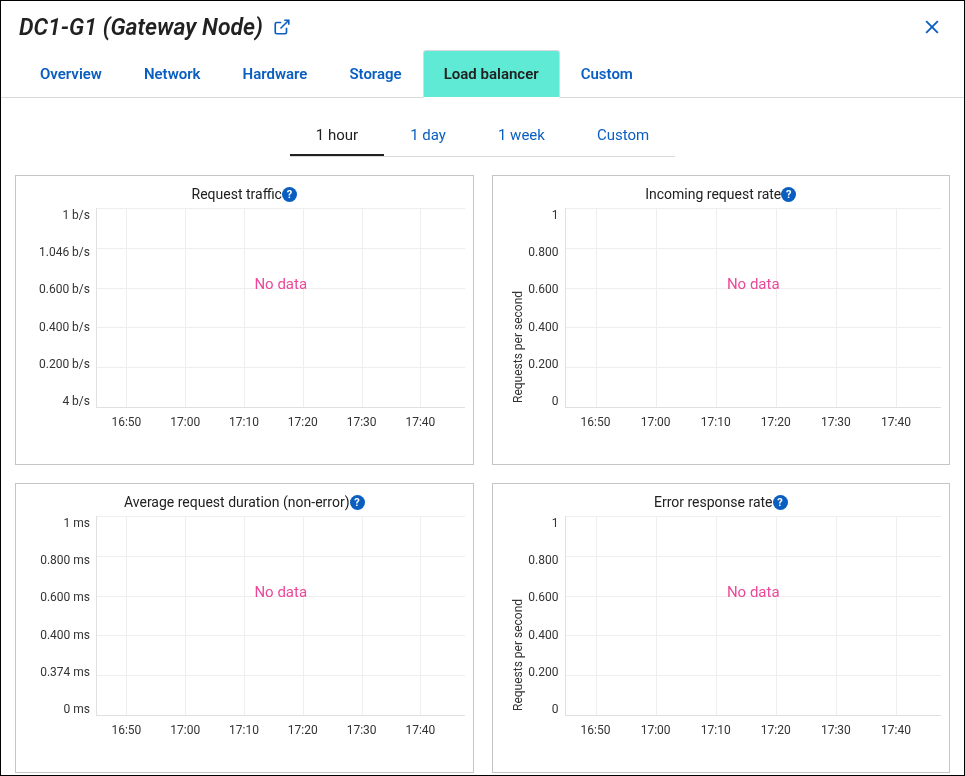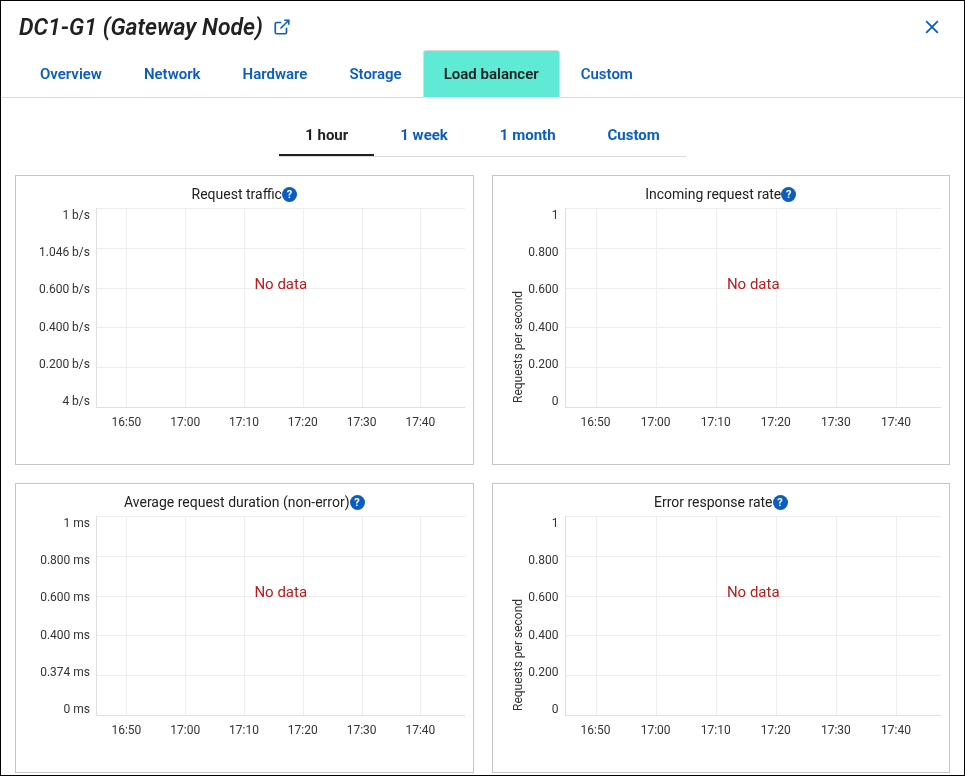--- a/index.html
+++ b/index.html
@@ -75,21 +75,21 @@
     justify-content: center;
     margin: 18px 0 18px 0;
   }
   .time-tabs-inner {
     display: flex;
     border-bottom: 1px solid #d9d9d9;
   }
   .time-tab {
     padding: 10px 26px;
     font-size: 15px;
-    font-weight: 700;
+    font-weight: 400;
     color: #0a5ec0;
     cursor: pointer;
     border-bottom: 2px solid transparent;
   }
   .time-tab.active {
     color: #212121;
     border-bottom: 2px solid #212121;
   }
   .charts-grid {
     display: grid;
@@ -179,21 +179,21 @@
     position: absolute;
     top: 0; bottom: 0;
     border-left: 1px solid #eeeeee;
   }
   .no-data {
     position: absolute;
     top: 38%;
     left: 50%;
     transform: translate(-50%, -50%);
     font-size: 15px;
-    color: #b91c1c;
+    color: #ec4899;
   }
   .x-ticks {
     display: flex;
     font-size: 12px;
     color: #333;
     margin-top: 8px;
     position: relative;
     height: 18px;
   }
   .x-tick {
@@ -230,22 +230,22 @@
     <div class="tab">Network</div>
     <div class="tab">Hardware</div>
     <div class="tab">Storage</div>
     <div class="tab active">Load balancer</div>
     <div class="tab">Custom</div>
   </div>
 
   <div class="time-tabs">
     <div class="time-tabs-inner">
       <div class="time-tab active">1 hour</div>
+      <div class="time-tab">1 day</div>
       <div class="time-tab">1 week</div>
-      <div class="time-tab">1 month</div>
       <div class="time-tab">Custom</div>
     </div>
   </div>
 
   <div class="charts-grid">
 
     <div class="chart-card">
       <div class="chart-title-row">
         <span>Request traffic</span>
         <span class="help-icon">?</span>

